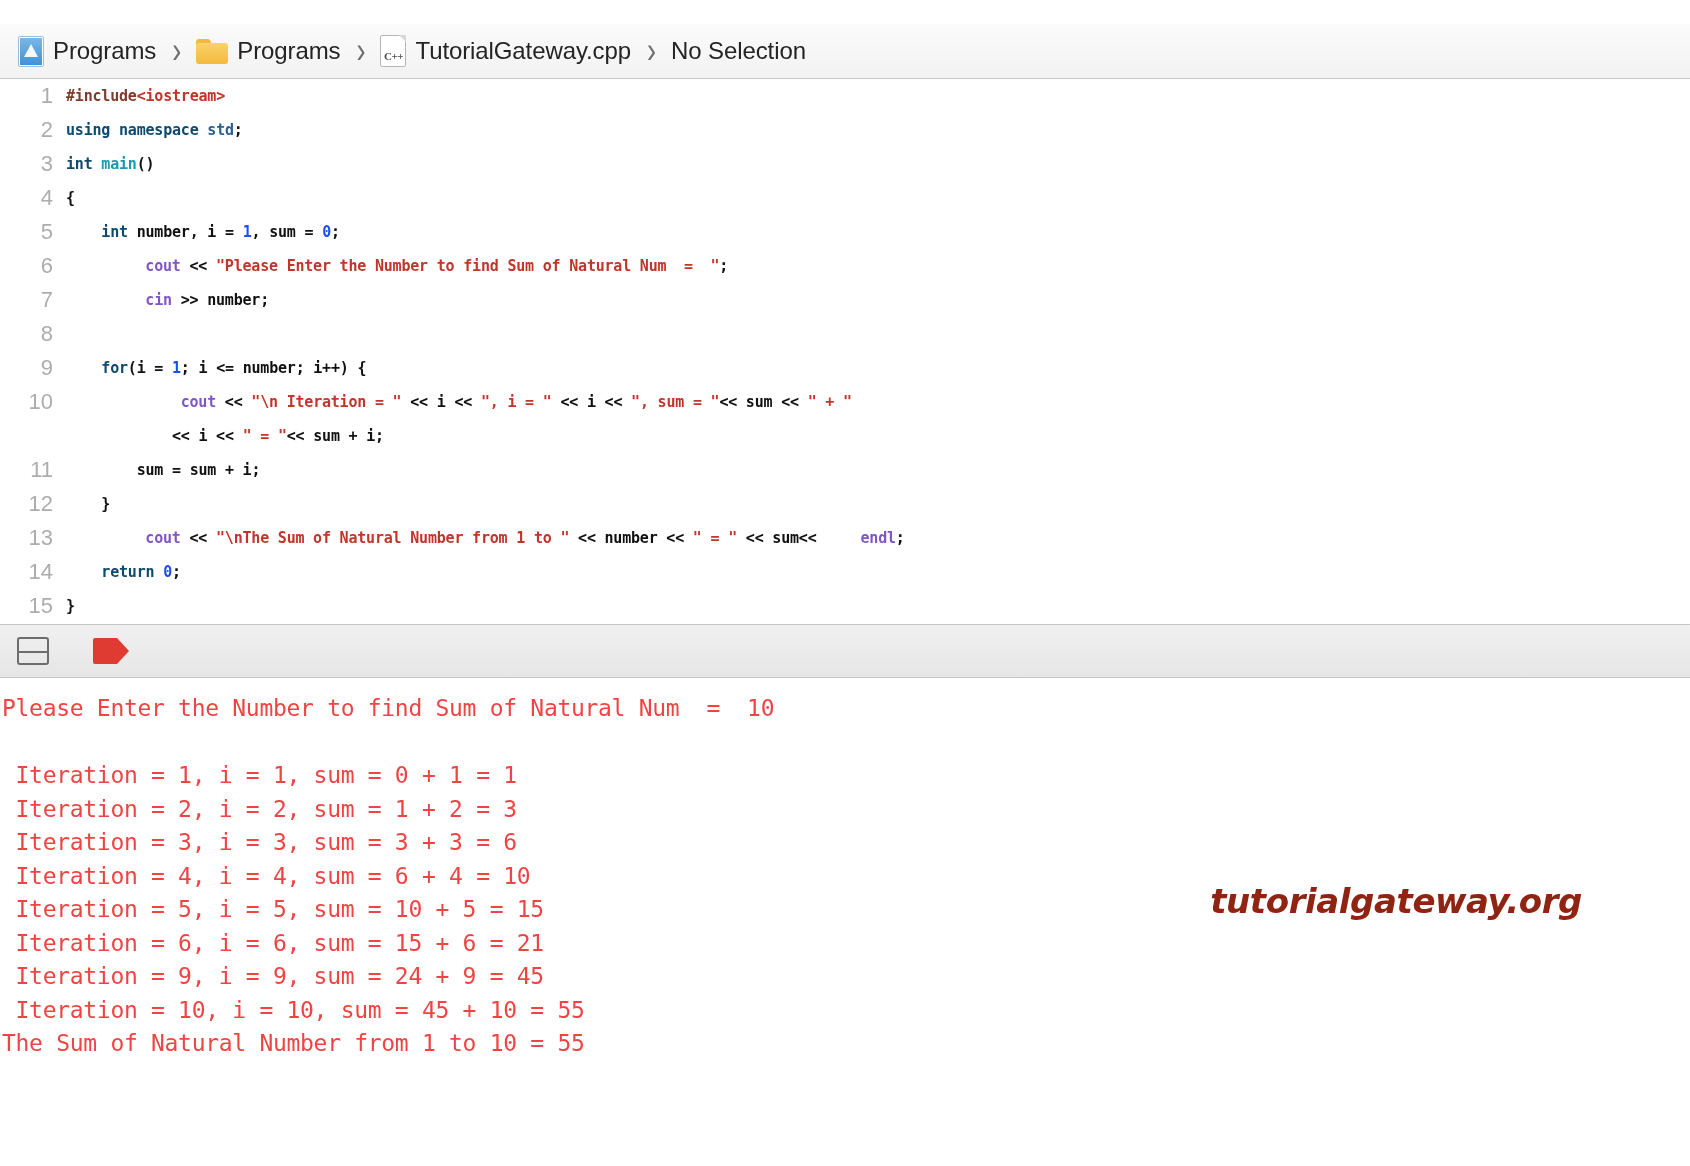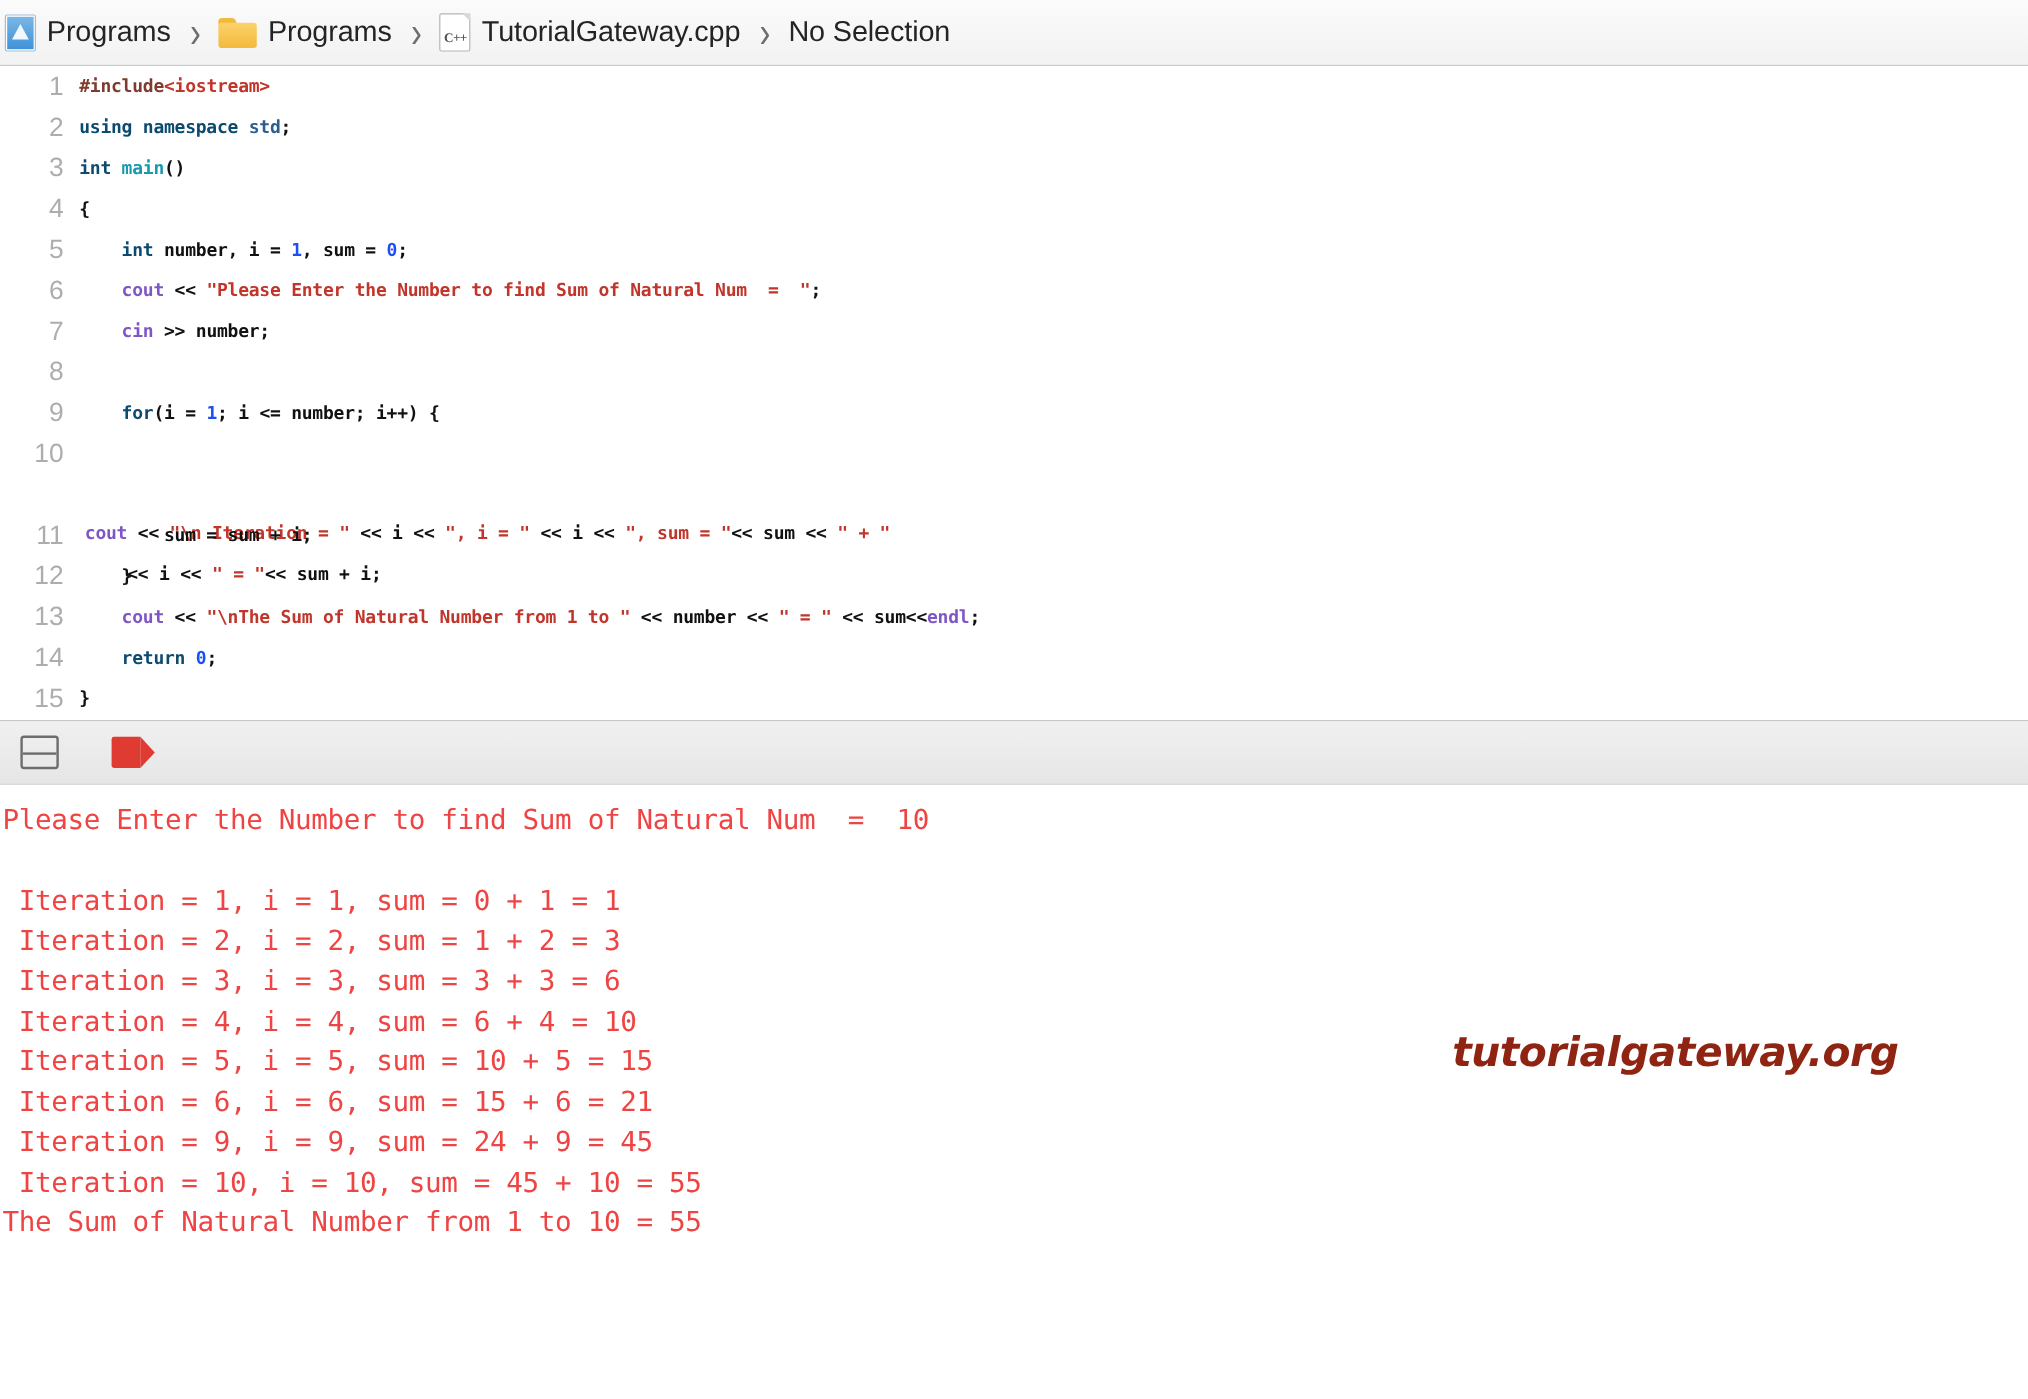--- a/index.html
+++ b/index.html
@@ -16,21 +16,23 @@
   }
 
   
   #breadcrumb-bar {
     height: 55px;
     box-sizing: border-box;
     background: linear-gradient(to bottom, #fbfbfb 0%, #f2f2f2 100%);
     border-bottom: 1px solid #c9c9c9;
     display: flex;
     align-items: center;
+    padding-left: 14px;
     gap: 0px;
+    margin-top: 24px;
   }
   .crumb {
     display: flex;
     align-items: center;
     gap: 9px;
     padding: 0 4px;
   }
   .crumb-label {
     font-size: 24px;
     color: #242424;
@@ -154,21 +156,21 @@
     font-weight: bold;
   }
   
   .k-pre   { color: #7e3b2e; }      
   .k-hdr   { color: #c1352b; }      
   .k-kw    { color: #0c4a6e; }      
   .k-type  { color: #2b5f92; }      
   .k-fn    { color: #1a9aad; }      
   .k-str   { color: #c1352b; }      
   .k-num   { color: #1c4ef5; }      
-  .k-obj   { color: #7f56c6; }      
+  .k-obj   { color: #7f56c6; margin-left: 44px; }      
 
   
   #console-toolbar {
     height: 52px;
     background: linear-gradient(to bottom, #f0f0f0 0%, #e6e6e6 100%);
     border-bottom: 1px solid #c7c7c7;
     display: flex;
     align-items: center;
     padding-left: 17px;
     gap: 44px;
@@ -311,21 +313,21 @@
   <div class="code-row">
     <div class="gutter">8</div>
     <div class="code"> </div>
   </div>
 
   <div class="code-row">
     <div class="gutter">9</div>
     <div class="code">    <span class="k-kw">for</span>(i = <span class="k-num">1</span>; i &lt;= number; i++) {</div>
   </div>
 
-  <div class="code-row" style="height:68px;flex-direction:column;">
+  <div class="code-row" style="height:68px;">
     <div class="gutter">10</div>
     <div class="code">        <span class="k-obj">cout</span> &lt;&lt; <span class="k-str">"\n Iteration = "</span> &lt;&lt; i &lt;&lt; <span class="k-str">", i = "</span> &lt;&lt; i &lt;&lt; <span class="k-str">", sum = "</span>&lt;&lt; sum &lt;&lt; <span class="k-str">" + "</span>
             &lt;&lt; i &lt;&lt; <span class="k-str">" = "</span>&lt;&lt; sum + i;</div>
   </div>
 
   <div class="code-row">
     <div class="gutter">11</div>
     <div class="code">        sum = sum + i;</div>
   </div>
 

